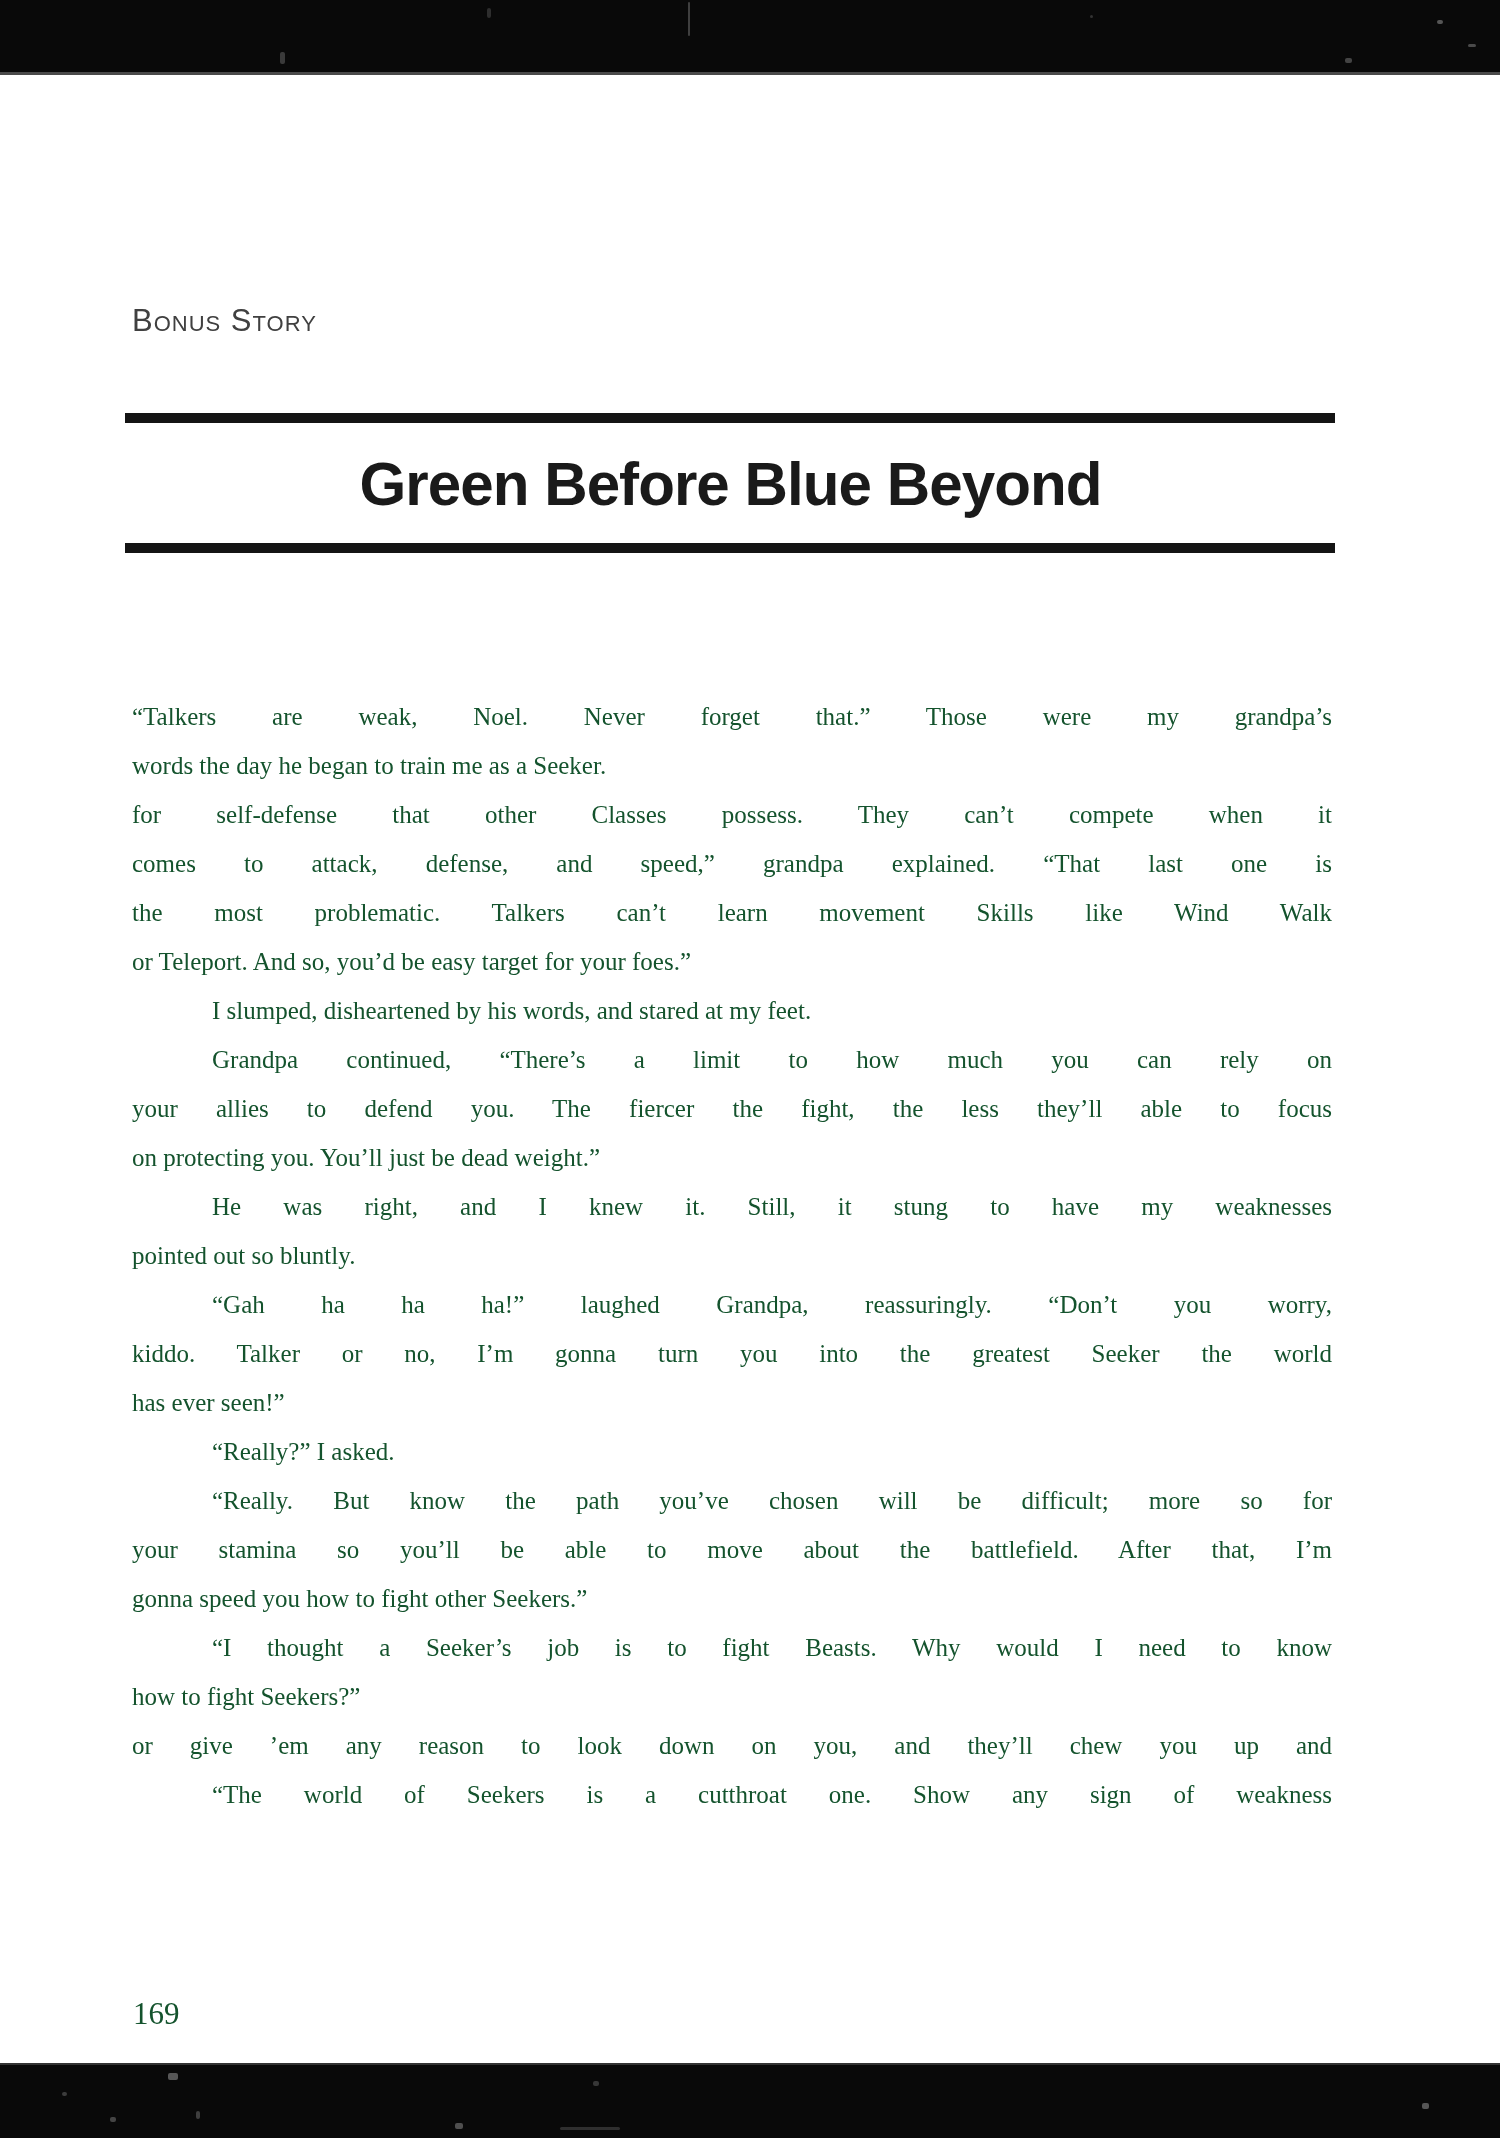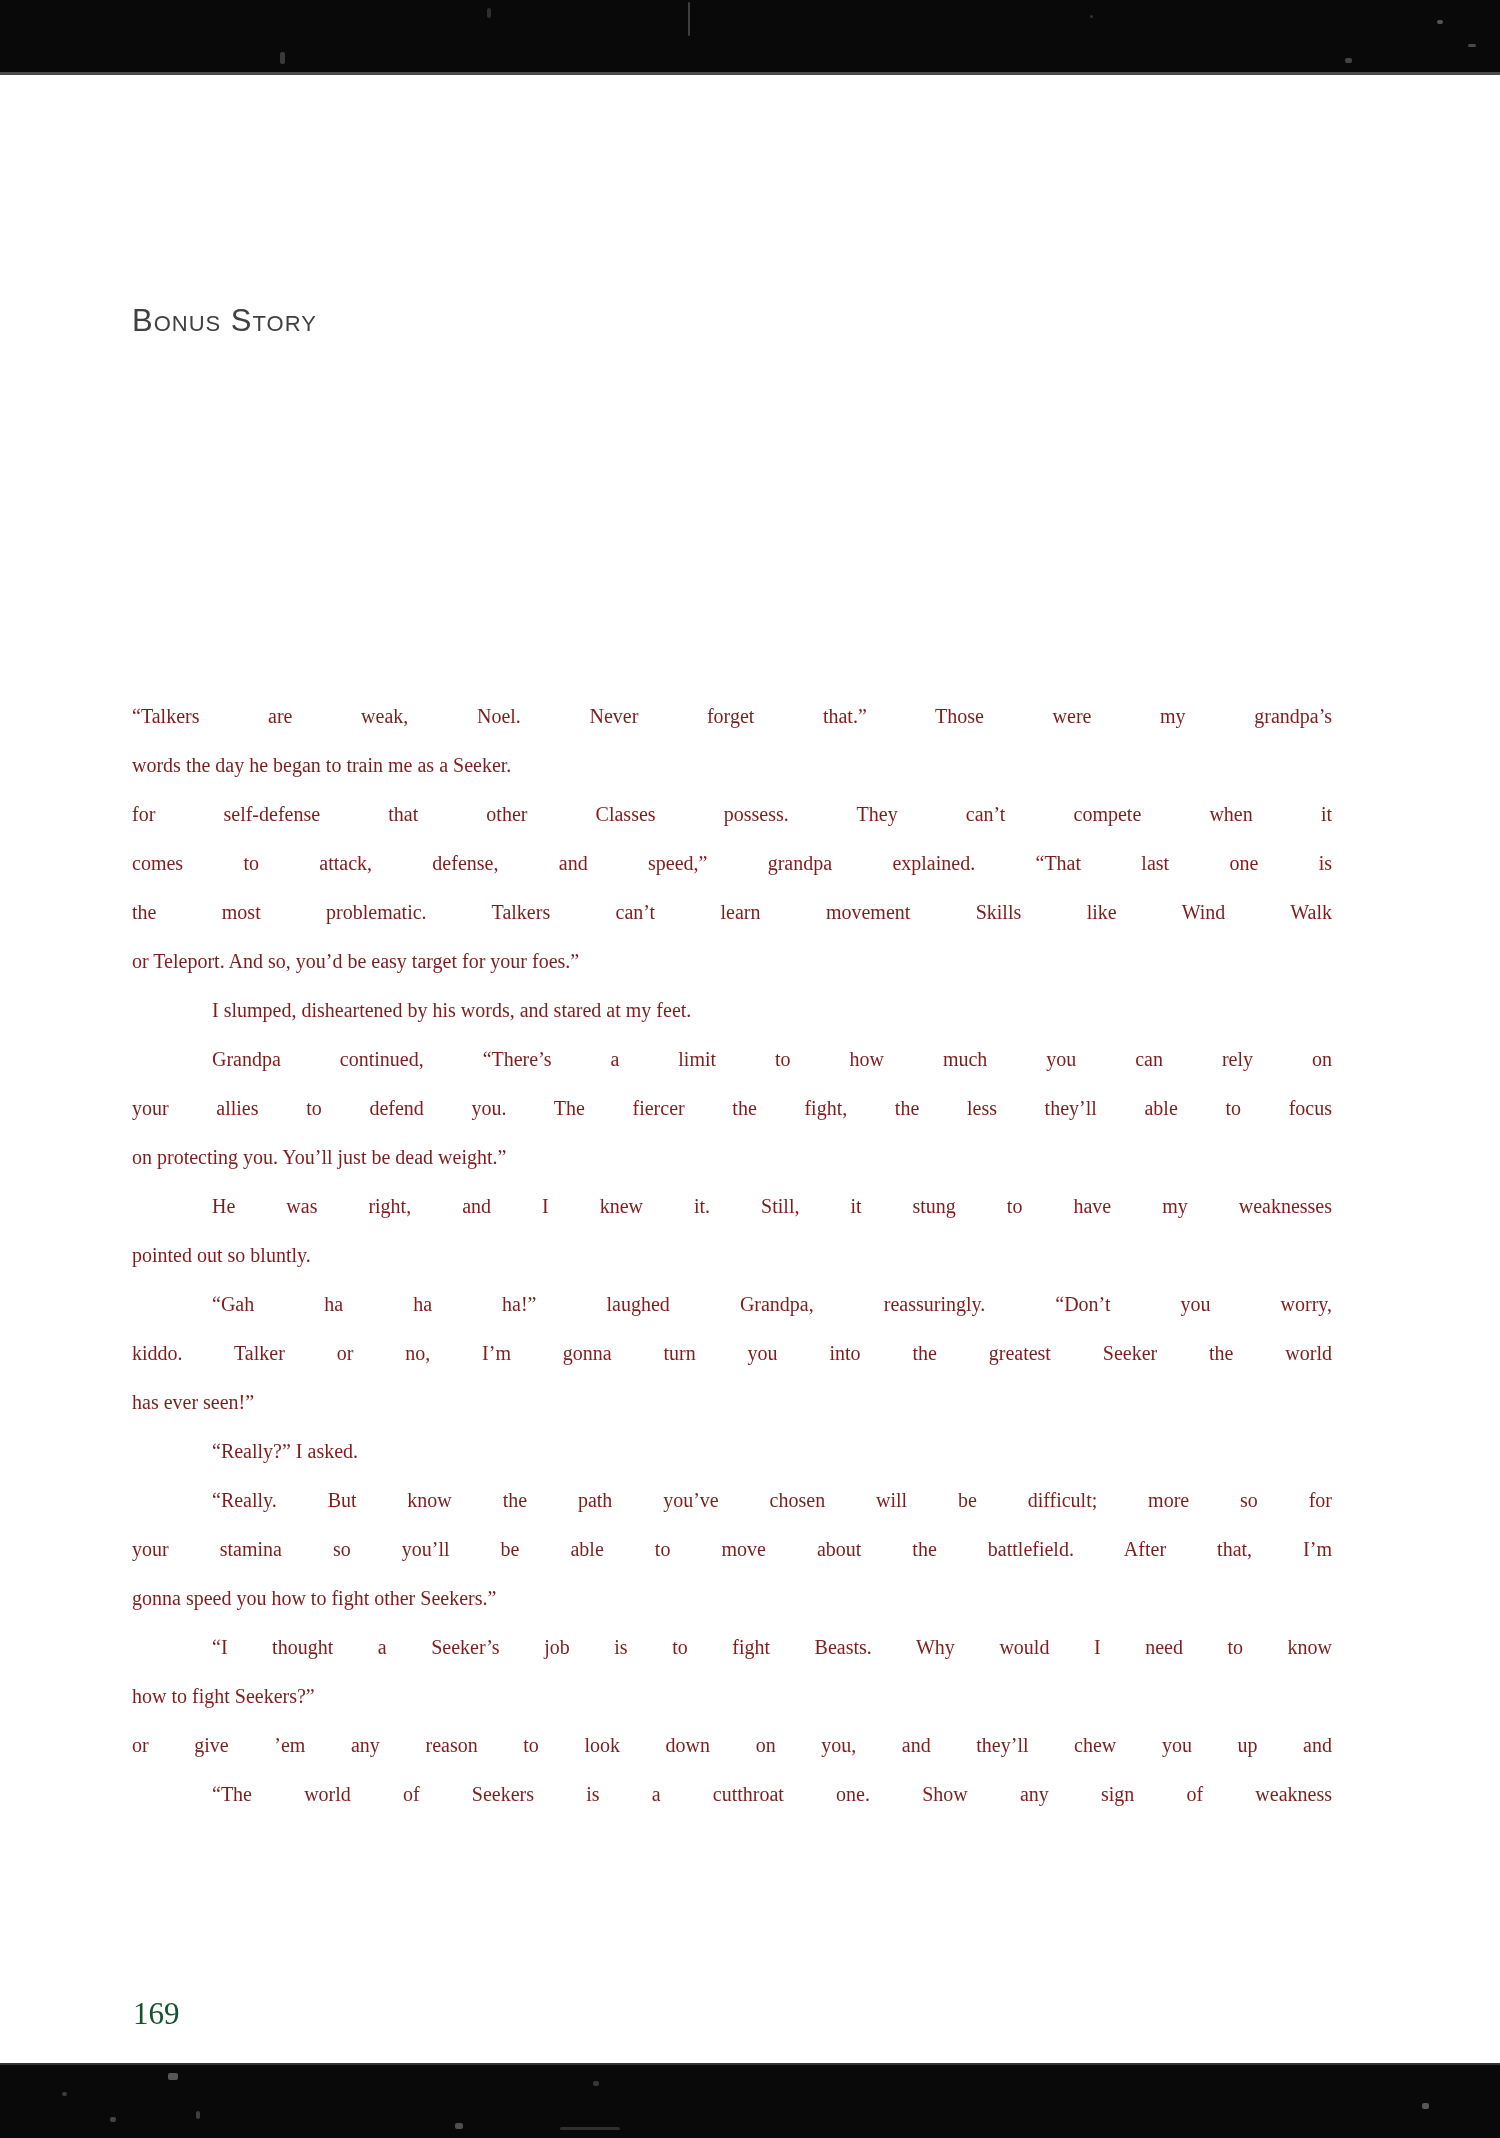--- a/index.html
+++ b/index.html
@@ -38,23 +38,23 @@
     font-weight:bold;
     font-size:62px;
     letter-spacing:-1px;
     color:#1a1a1a;
     transform:scaleX(0.97);
     white-space:nowrap;
   }
   
   .body-text{
     position:absolute;left:132px;top:692px;width:1200px;
-    font-size:20px;
+    font-size:25px;
     line-height:49px;
-    color:#7f1d1d;
+    color:#14532d;
   }
   .line{
     text-align:justify;
     text-align-last:justify;
     height:49px;
     overflow:visible;
   }
   .line.indent{padding-left:80px;}
   .line.p-end{text-align-last:left;}
   
@@ -73,20 +73,23 @@
     <div class="speck" style="left:487px;top:8px;width:4px;height:10px;background:#2e2e2e;"></div>
     <div class="speck" style="left:1437px;top:20px;width:6px;height:4px;background:#555;"></div>
     <div class="speck" style="left:1468px;top:44px;width:8px;height:3px;background:#4a4a4a;"></div>
     <div class="speck" style="left:1090px;top:15px;width:3px;height:3px;background:#333;"></div>
     <div class="speck" style="left:280px;top:52px;width:5px;height:12px;background:#3a3a3a;"></div>
     <div class="speck" style="left:1345px;top:58px;width:7px;height:5px;background:#444;"></div>
   </div>
 
   <div class="kicker">Bonus Story</div>
 
+  <div class="title-block">
+    <div class="chapter-title">Green Before Blue Beyond</div>
+  </div>
 
   <div class="body-text">
     <div class="line">“Talkers are weak, Noel. Never forget that.” Those were my grandpa’s</div>
     <div class="line p-end">words the day he began to train me as a Seeker.</div>
     <div class="line">for self-defense that other Classes possess. They can’t compete when it</div>
     <div class="line">comes to attack, defense, and speed,” grandpa explained. “That last one is</div>
     <div class="line">the most problematic. Talkers can’t learn movement Skills like Wind Walk</div>
     <div class="line p-end">or Teleport. And so, you’d be easy target for your foes.”</div>
     <div class="line indent p-end">I slumped, disheartened by his words, and stared at my feet.</div>
     <div class="line indent">Grandpa continued, “There’s a limit to how much you can rely on</div>

